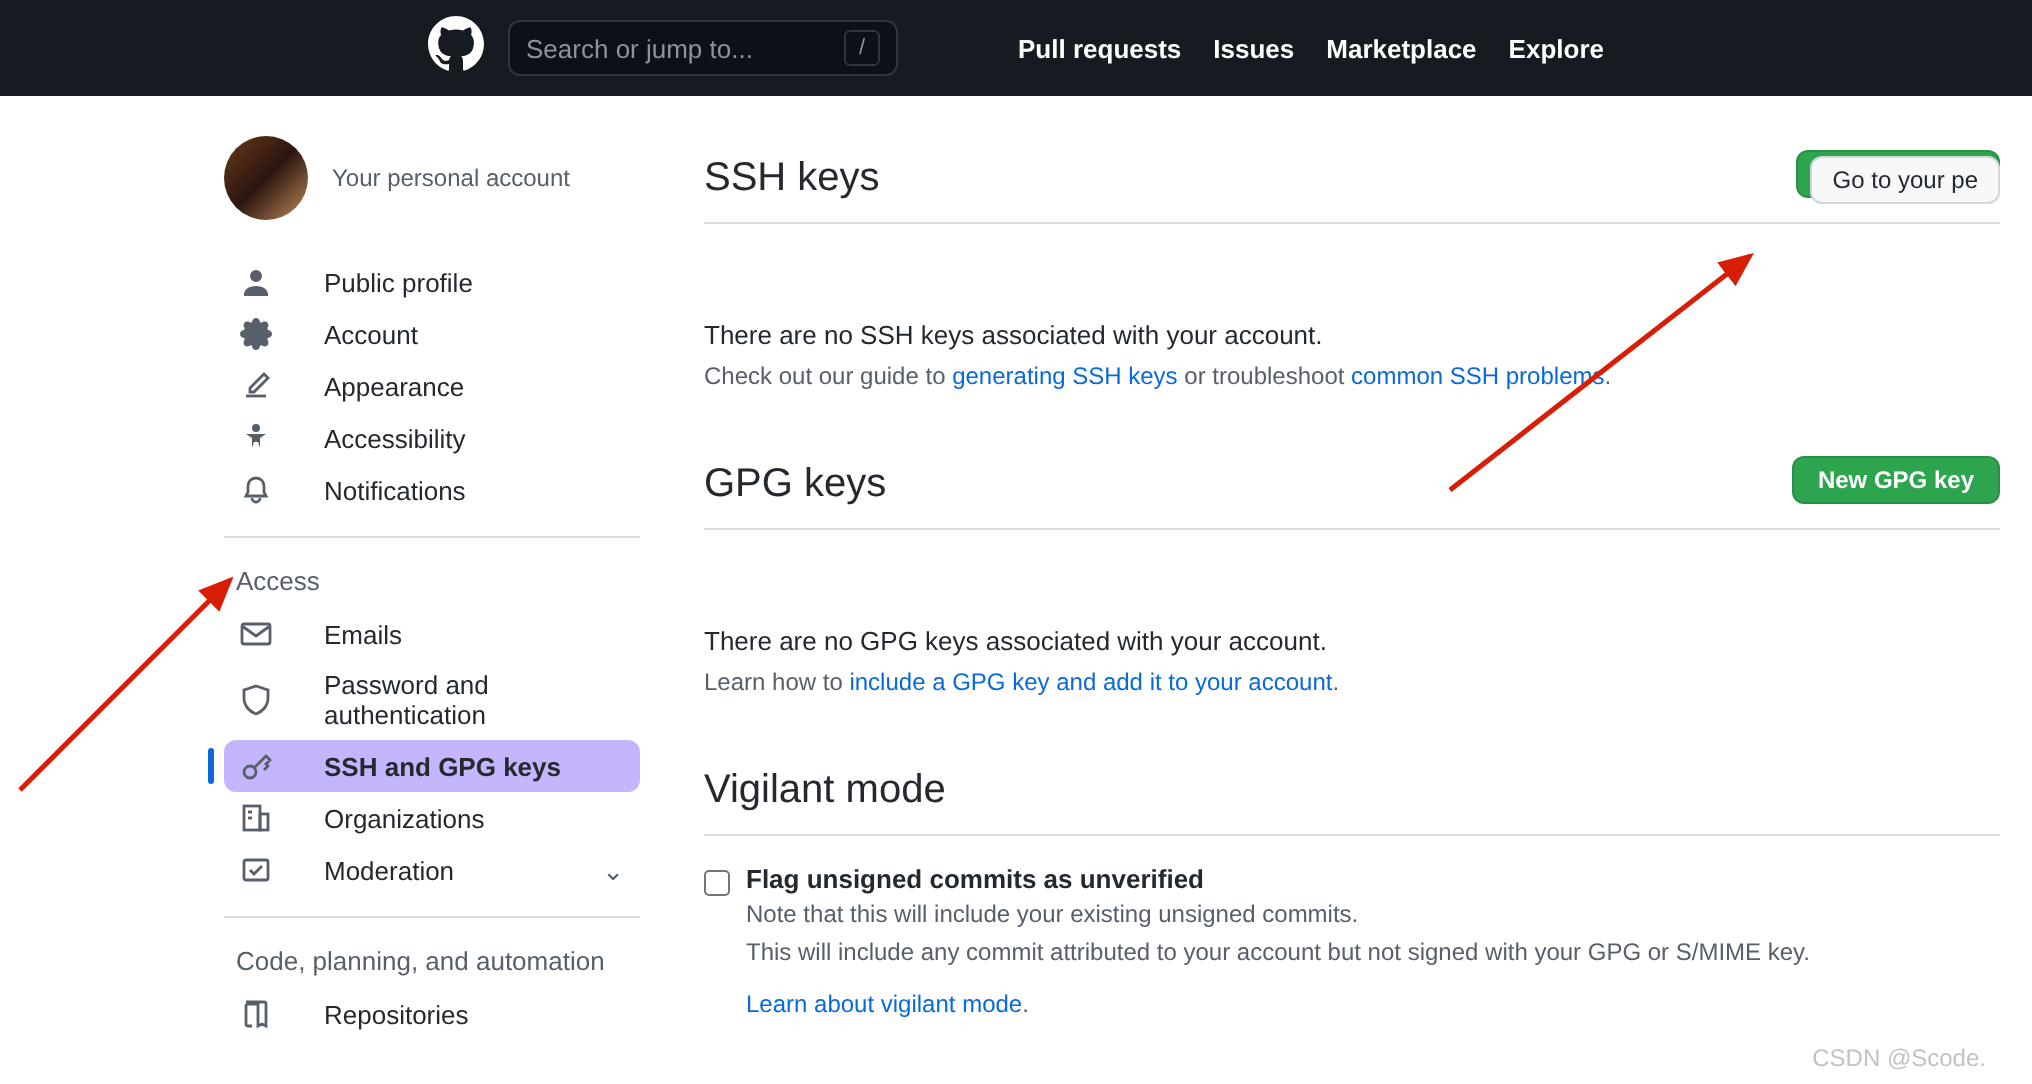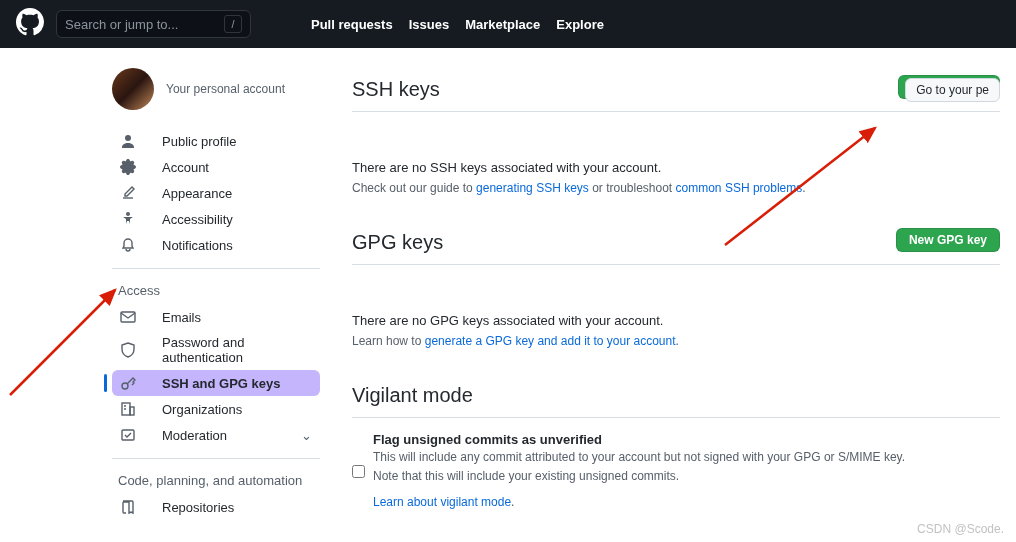--- a/index.html
+++ b/index.html
@@ -1,17 +1,17 @@
 <!DOCTYPE html>
 <html><head>
 <meta charset="utf-8">
 <style>
 * { box-sizing: border-box; margin: 0; padding: 0; }
 body { font-family: -apple-system, BlinkMacSystemFont, "Segoe UI", Helvetica, Arial, sans-serif; background: #fff; color: #24292f; width: 1016px; height: 542px; overflow: hidden; position: relative; }
-.header { background: #161b22; height: 48px; display: flex; align-items: center; padding: 0 16px; gap: 12px; }
+.header { background: #161b22; height: 48px; display: flex; align-items: center; padding: 0 16px; gap: 12px; justify-content: center; }
 .logo svg { fill: #fff; }
 .search { background: #0d1117; border: 1px solid #30363d; border-radius: 6px; height: 28px; width: 195px; display: flex; align-items: center; padding: 0 8px; color: #8b949e; font-size: 13px; justify-content: space-between; }
 .search .slash { border: 1px solid #30363d; border-radius: 3px; width: 18px; height: 18px; display: flex; align-items: center; justify-content: center; font-size: 11px; }
 .nav { display: flex; gap: 16px; padding-left: 48px; }
 .nav a { color: #fff; font-size: 13px; font-weight: 600; text-decoration: none; }
 .container { display: flex; padding: 20px 0 0 0; }
 .sidebar { width: 320px; padding-left: 112px; }
 .user-head { display: flex; align-items: center; gap: 12px; margin-bottom: 18px; }
 .avatar { width: 42px; height: 42px; border-radius: 50%; background: linear-gradient(135deg,#6a3a1b,#2a1510,#c48a5a); }
 .user-name { font-size: 18px; font-weight: 600; }
@@ -25,26 +25,26 @@
 hr.side-div { border: none; border-top: 1px solid #d8dee4; margin: 10px 0 4px; }
 .main { flex: 1; padding: 0 16px 0 32px; position: relative; }
 .go-btn { position: absolute; right: 16px; top: 10px; background: #f6f8fa; border: 1px solid #d0d7de; border-radius: 6px; padding: 4px 10px; font-size: 12px; color: #24292f; }
 h2 { font-size: 20px; font-weight: 400; margin: 10px 0 4px; }
 .sec-head { display: flex; justify-content: space-between; align-items: center; border-bottom: 1px solid #d8dee4; padding-bottom: 6px; margin-bottom: 14px; }
 .btn-green { background: #2da44e; color: #fff; border: 1px solid rgba(27,31,36,0.15); border-radius: 6px; padding: 4px 12px; font-size: 12px; font-weight: 600; cursor: pointer; }
 .body-text { font-size: 13px; color: #24292f; margin-bottom: 6px; margin-top: 48px; }
 .sub-text { font-size: 12px; color: #57606a; }
 .sub-text a, .body-text a { color: #0969da; text-decoration: none; }
 .sec { margin-bottom: 26px; }
-.vigilant-check { display: flex; gap: 8px; align-items: center; }
+.vigilant-check { display: flex; gap: 8px; align-items: flex-start; }
 .vigilant-check input { margin-top: 3px; }
 .vig-label { font-size: 13px; font-weight: 600; }
 .vig-desc { font-size: 12px; color: #57606a; margin-top: 2px; line-height: 1.4; }
 .learn { margin-top: 10px; }
-.watermark { position: absolute; right: 12px; bottom: 6px; font-size: 12px; color: #c2c2c2; }
+.watermark { position: absolute; right: 23px; bottom: 6px; font-size: 12px; color: #c2c2c2; }
 svg.arrow { position: absolute; pointer-events: none; }
 </style>
 </head>
 <body>
 
 <div class="header">
   <span class="logo"><svg width="28" height="28" viewBox="0 0 16 16">
         <path d="M8 0C3.58 0 0 3.58 0 8c0 3.54 2.29 6.53 5.47 7.59.4.07.55-.17.55-.38 0-.19-.01-.82-.01-1.49-2.01.37-2.53-.49-2.69-.94-.09-.23-.48-.94-.82-1.13-.28-.15-.68-.52-.01-.53.63-.01 1.08.58 1.23.82.72 1.21 1.87.87 2.33.66.07-.52.28-.87.51-1.07-1.78-.2-3.64-.89-3.64-3.95 0-.87.31-1.59.82-2.15-.08-.2-.36-1.02.08-2.12 0 0 .67-.21 2.2.82.64-.18 1.32-.27 2-.27.68 0 1.36.09 2 .27 1.53-1.04 2.2-.82 2.2-.82.44 1.1.16 1.92.08 2.12.51.56.82 1.27.82 2.15 0 3.07-1.87 3.75-3.65 3.95.29.25.54.73.54 1.48 0 1.07-.01 1.93-.01 2.2 0 .21.15.46.55.38A8.013 8.013 0 0016 8c0-4.42-3.58-8-8-8z"></path>
       </svg></span>
   <div class="search">
@@ -192,34 +192,34 @@
       </p>
     </section>
 
     <section class="sec">
       <div class="sec-head">
         <h2>GPG keys</h2>
         <button class="btn-green">New GPG key</button>
       </div>
       <p class="body-text">There are no GPG keys associated with your account.</p>
       <p class="sub-text">
-        <span>Learn how to </span><a>generate a GPG key and add it to your account</a><span>.</span>
+        <span>Learn how to </span><a>include a GPG key and add it to your account</a><span>.</span>
       </p>
     </section>
 
     <section class="sec">
       <div class="sec-head">
         <h2>Vigilant mode</h2>
       </div>
       <div class="vigilant-check">
         <input type="checkbox" style="">
         <div>
           <div class="vig-label">Flag unsigned commits as unverified</div>
+          <div class="vig-desc">Note that this will include your existing unsigned commits.</div>
           <div class="vig-desc">This will include any commit attributed to your account but not signed with your GPG or S/MIME key.</div>
-          <div class="vig-desc">Note that this will include your existing unsigned commits.</div>
           <div class="sub-text learn"><a>Learn about vigilant mode</a>.</div>
         </div>
       </div>
     </section>
   </main>
 </div>
 
 <svg class="arrow" style="left:5px; top:280px;" width="130" height="120">
     <defs>
       <marker id="ah1" markerWidth="8" markerHeight="8" refX="6" refY="3" orient="auto">

